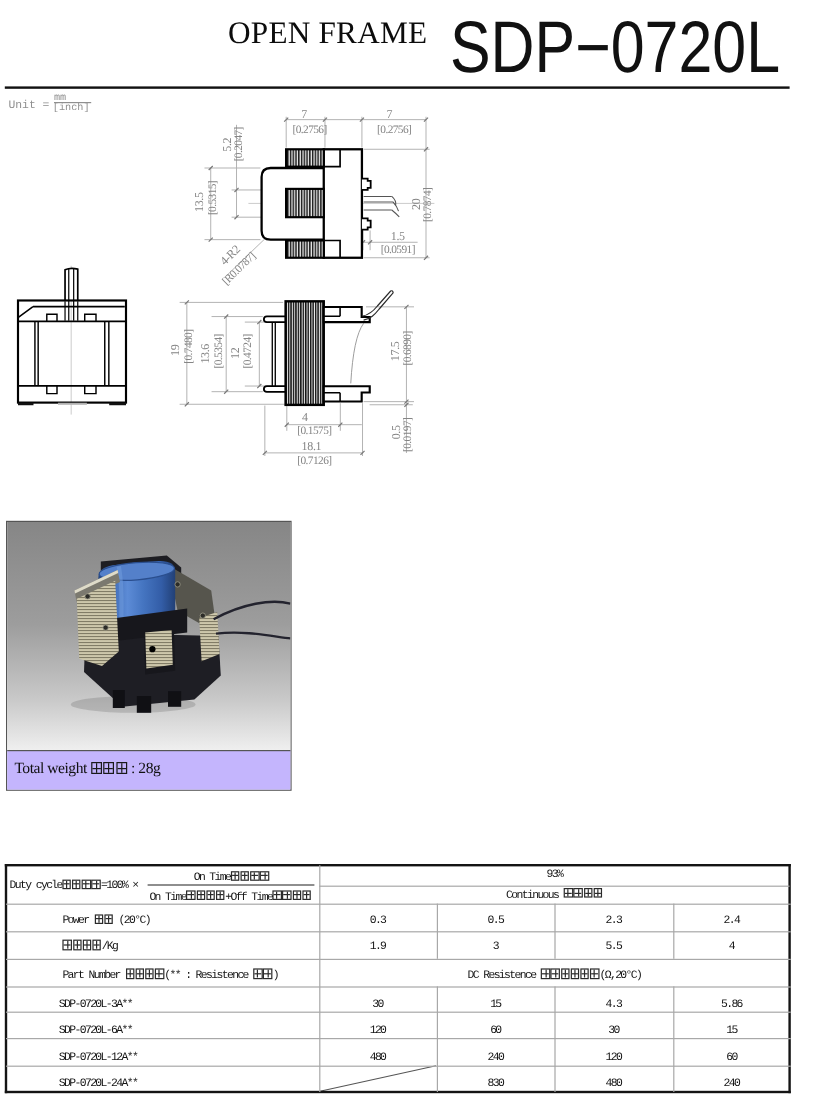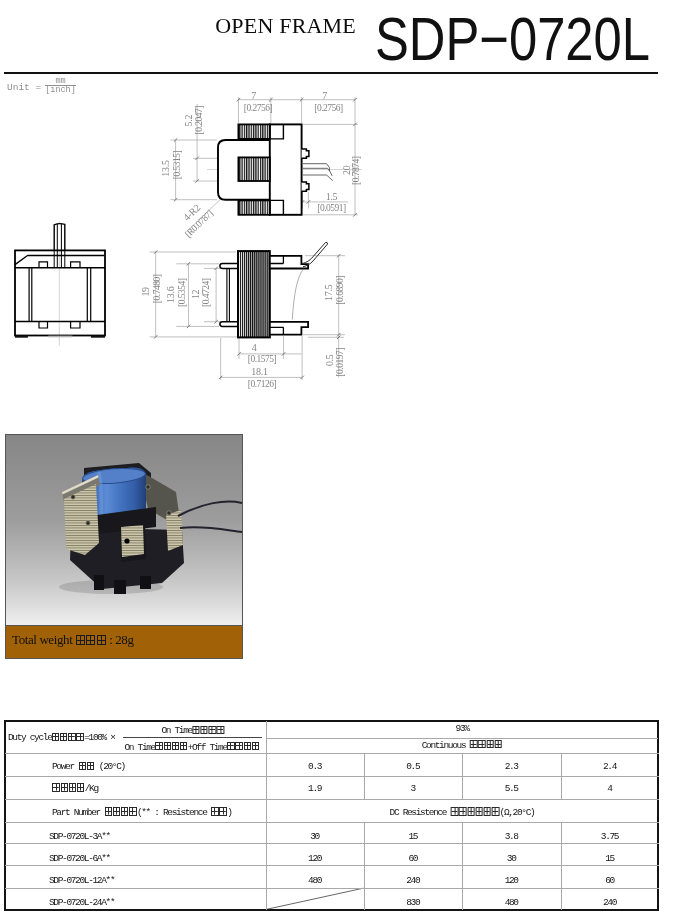--- a/index.html
+++ b/index.html
@@ -1,29 +1,29 @@
 <!DOCTYPE html>
 <html><head>
 <meta charset="utf-8">
 <style>
 html,body{margin:0;padding:0;background:#fff}
 #page{position:relative;width:700px;height:917px;background:#fff;overflow:hidden;font-family:"Liberation Sans",sans-serif}
 #t1,#t2{position:absolute;font-family:"Liberation Serif",serif;color:#0c0c0c;white-space:nowrap}
-#t1{left:186px;top:12.5px;width:170px;font-size:22px;text-align:right;letter-spacing:0.2px}
+#t1{left:186px;top:12.5px;width:170px;font-size:26px;text-align:right;letter-spacing:0.2px}
 #t2{left:186px;top:34.5px;width:170px;font-size:26px;text-align:right;letter-spacing:0.2px}
 #big{position:absolute;left:375px;top:3.5px;font-size:61px;font-family:"Liberation Sans",sans-serif;color:#111;letter-spacing:0px;white-space:nowrap;transform:scaleX(0.8316);transform-origin:0 0}
 #rule{position:absolute;left:4px;top:71.5px;width:654px;height:2.6px;background:#111}
 #unit{position:absolute;left:7px;top:82px;color:#8f8f8f;font-family:"Liberation Mono",monospace;font-size:9.5px;white-space:nowrap}
-#unitfrac{position:absolute;left:44px;top:77.5px;width:33px;color:#8f8f8f;font-family:"Liberation Mono",monospace;font-size:8.5px;text-align:center}
+#unitfrac{position:absolute;left:44px;top:77.5px;width:33px;color:#8f8f8f;font-family:"Liberation Mono",monospace;font-size:8.5px;}
 #unitfrac .num{border-bottom:1px solid #8f8f8f;display:block;height:7.5px;line-height:7.5px;margin:0 1px}
 #unitfrac .den{display:block;height:9px;line-height:9.5px}
 
 #photo{position:absolute;left:5px;top:434px;width:238px;height:225px;border:1px solid #555;box-sizing:border-box}
 #photoimg{position:absolute;left:0;top:0;width:100%;height:190px;background:linear-gradient(#868686,#9d9d9d 45%,#c9c9c9 78%,#efefef)}
-#cap{position:absolute;left:0;top:190px;width:100%;height:33px;border-top:1px solid #555;background:#a16207;font-family:"Liberation Serif",serif;font-size:13px;color:#111;letter-spacing:-0.4px;padding:6px 0 0 6px;box-sizing:border-box}
+#cap{position:absolute;left:0;top:190px;width:100%;height:33px;border-top:1px solid #555;background:#c4b5fd;font-family:"Liberation Serif",serif;font-size:13px;color:#111;letter-spacing:-0.4px;padding:6px 0 0 6px;box-sizing:border-box}
 
 .j{display:inline-block;width:7.4px;height:8.2px;border:1px solid #2a2a2a;box-sizing:border-box;margin:0 0.4px;vertical-align:-0.5px;background:linear-gradient(#2a2a2a,#2a2a2a) 50% 50%/100% 1px no-repeat,linear-gradient(#2a2a2a,#2a2a2a) 50% 50%/1px 100% no-repeat}
 .J{width:9.2px;height:10px;border-color:#1a1a1a;margin:0 0.6px;vertical-align:-1px;background:linear-gradient(#1a1a1a,#1a1a1a) 50% 50%/100% 1px no-repeat,linear-gradient(#1a1a1a,#1a1a1a) 50% 50%/1px 100% no-repeat}
 
 #tbl{position:absolute;left:0;top:0;width:700px;height:917px;pointer-events:none}
 .hl,.vl{position:absolute;background:#a8a8a8}
 .hl{height:1px}
 .vl{width:1px}
 .blk{background:#141414}
 .tx{position:absolute;font-family:"Liberation Mono",monospace;font-size:9.5px;letter-spacing:-1.35px;color:#151515;white-space:nowrap}
@@ -333,22 +333,22 @@
 <div class="tx txc" style="left:511.2px;top:783px">5.5</div>
 <div class="tx txc" style="left:609.5px;top:783px">4</div>
 
 <div class="tx" style="left:52px;top:807px">Part Number <b class="j"></b><b class="j"></b><b class="j"></b><b class="j"></b>(** : Resistence <b class="j"></b><b class="j"></b>)</div>
 
 <div class="tx txc" style="left:462px;top:807px">DC Resistence <b class="j"></b><b class="j"></b><b class="j"></b><b class="j"></b><b class="j"></b><b class="j"></b>(Ω,20°C)</div>
 
 <div class="tx" style="left:49px;top:830.6px">SDP-0720L-3A**</div>
 <div class="tx txc" style="left:314.6px;top:830.6px">30</div>
 <div class="tx txc" style="left:412.8px;top:830.6px">15</div>
-<div class="tx txc" style="left:511.2px;top:830.6px">3.8</div>
-<div class="tx txc" style="left:609.5px;top:830.6px">3.75</div>
+<div class="tx txc" style="left:511.2px;top:830.6px">4.3</div>
+<div class="tx txc" style="left:609.5px;top:830.6px">5.86</div>
 
 <div class="tx" style="left:49px;top:852.6px">SDP-0720L-6A**</div>
 <div class="tx txc" style="left:314.6px;top:852.6px">120</div>
 <div class="tx txc" style="left:412.8px;top:852.6px">60</div>
 <div class="tx txc" style="left:511.2px;top:852.6px">30</div>
 <div class="tx txc" style="left:609.5px;top:852.6px">15</div>
 
 <div class="tx" style="left:49px;top:874.7px">SDP-0720L-12A**</div>
 <div class="tx txc" style="left:314.6px;top:874.7px">480</div>
 <div class="tx txc" style="left:412.8px;top:874.7px">240</div>

